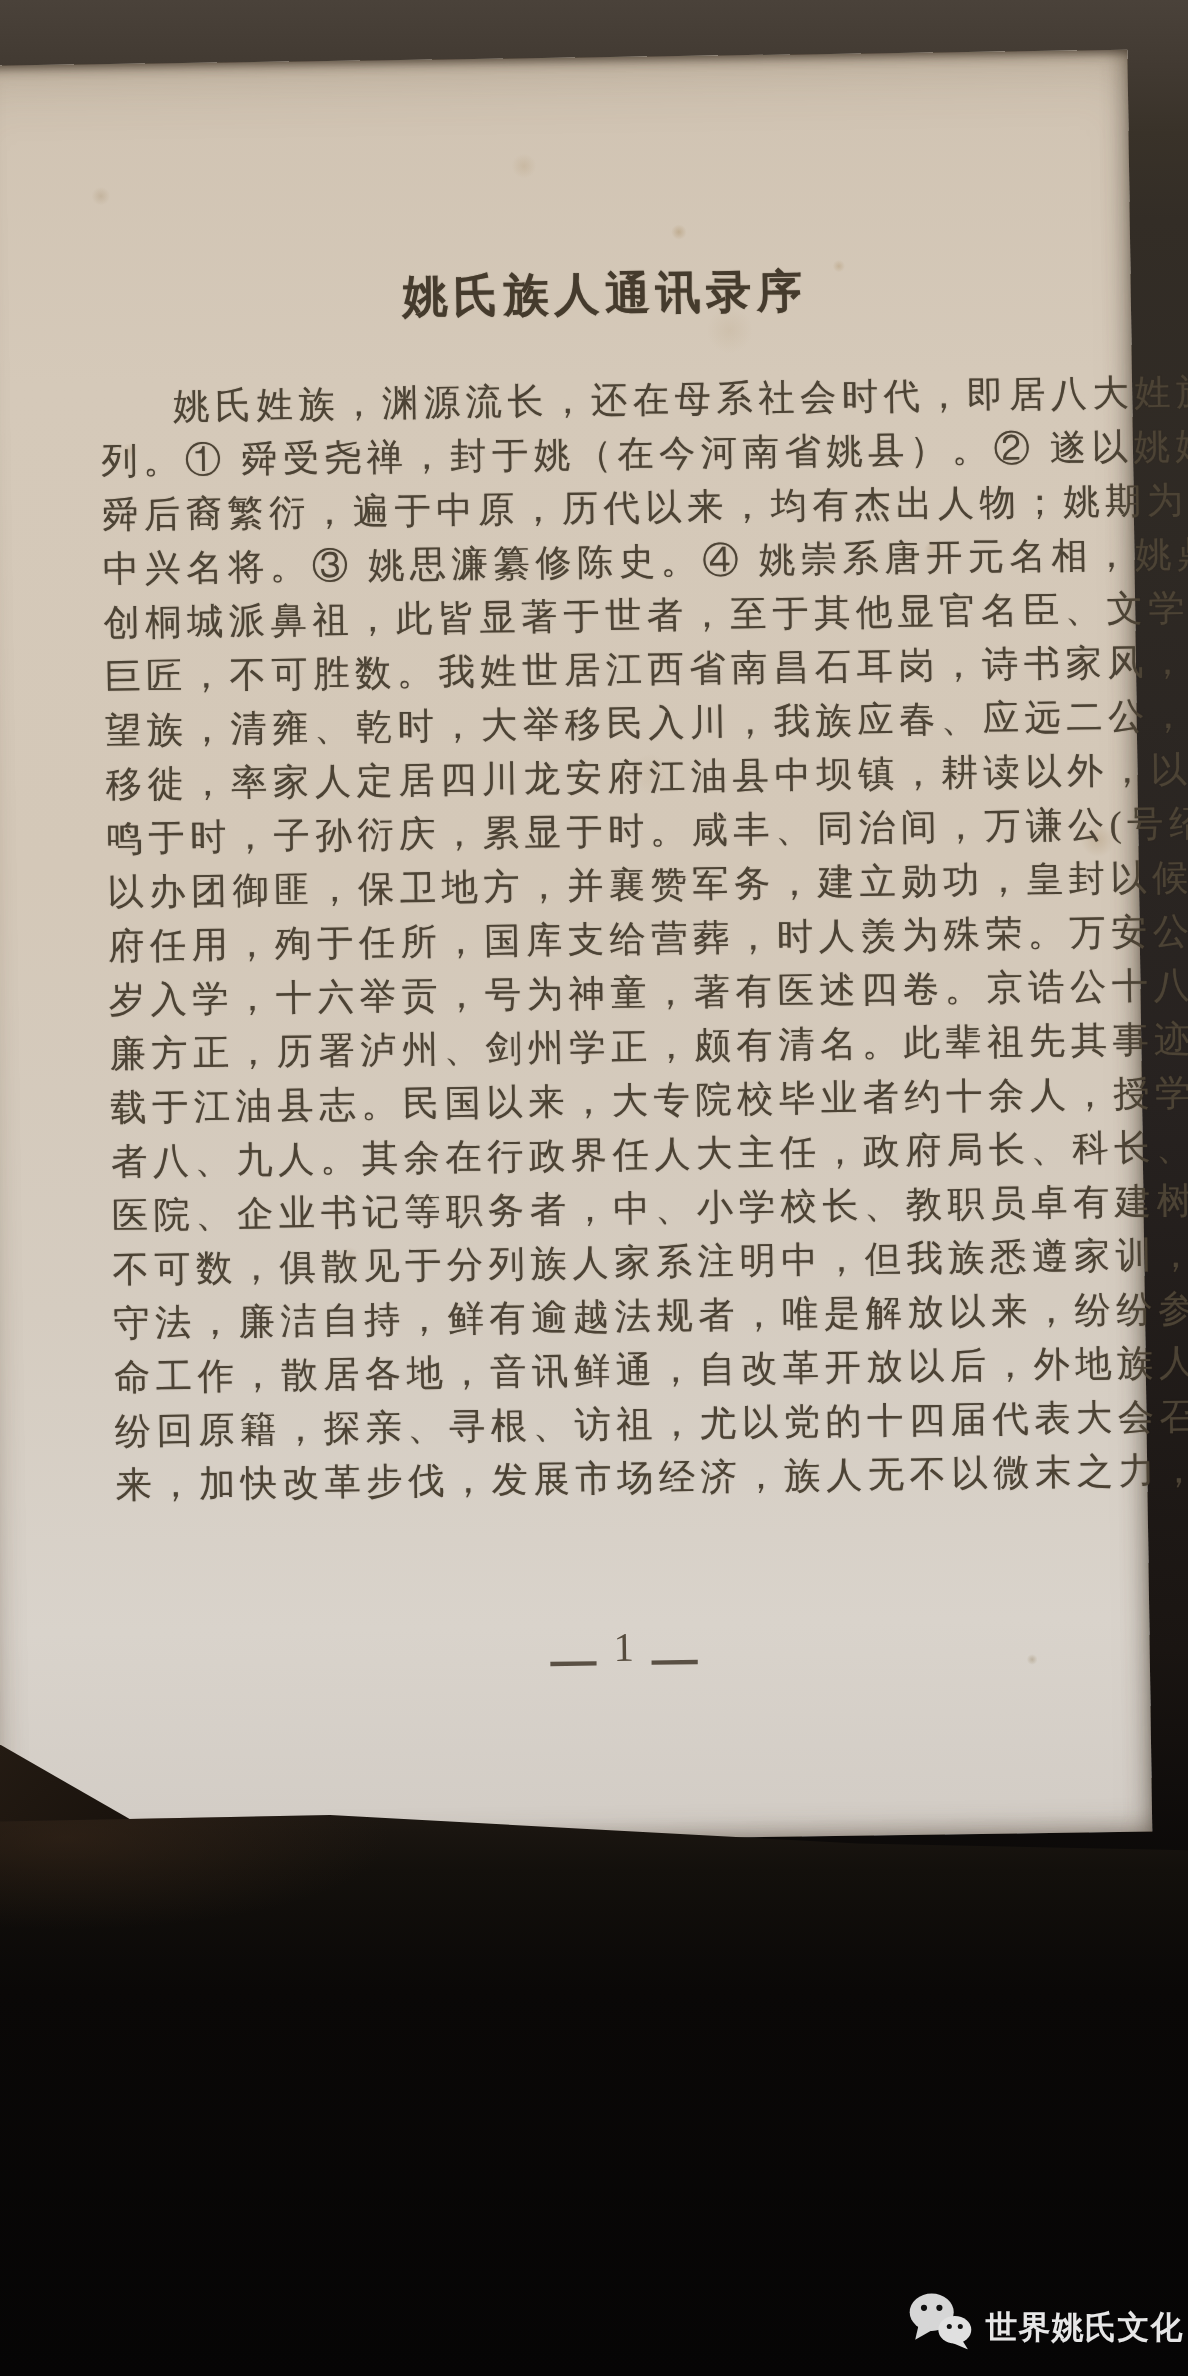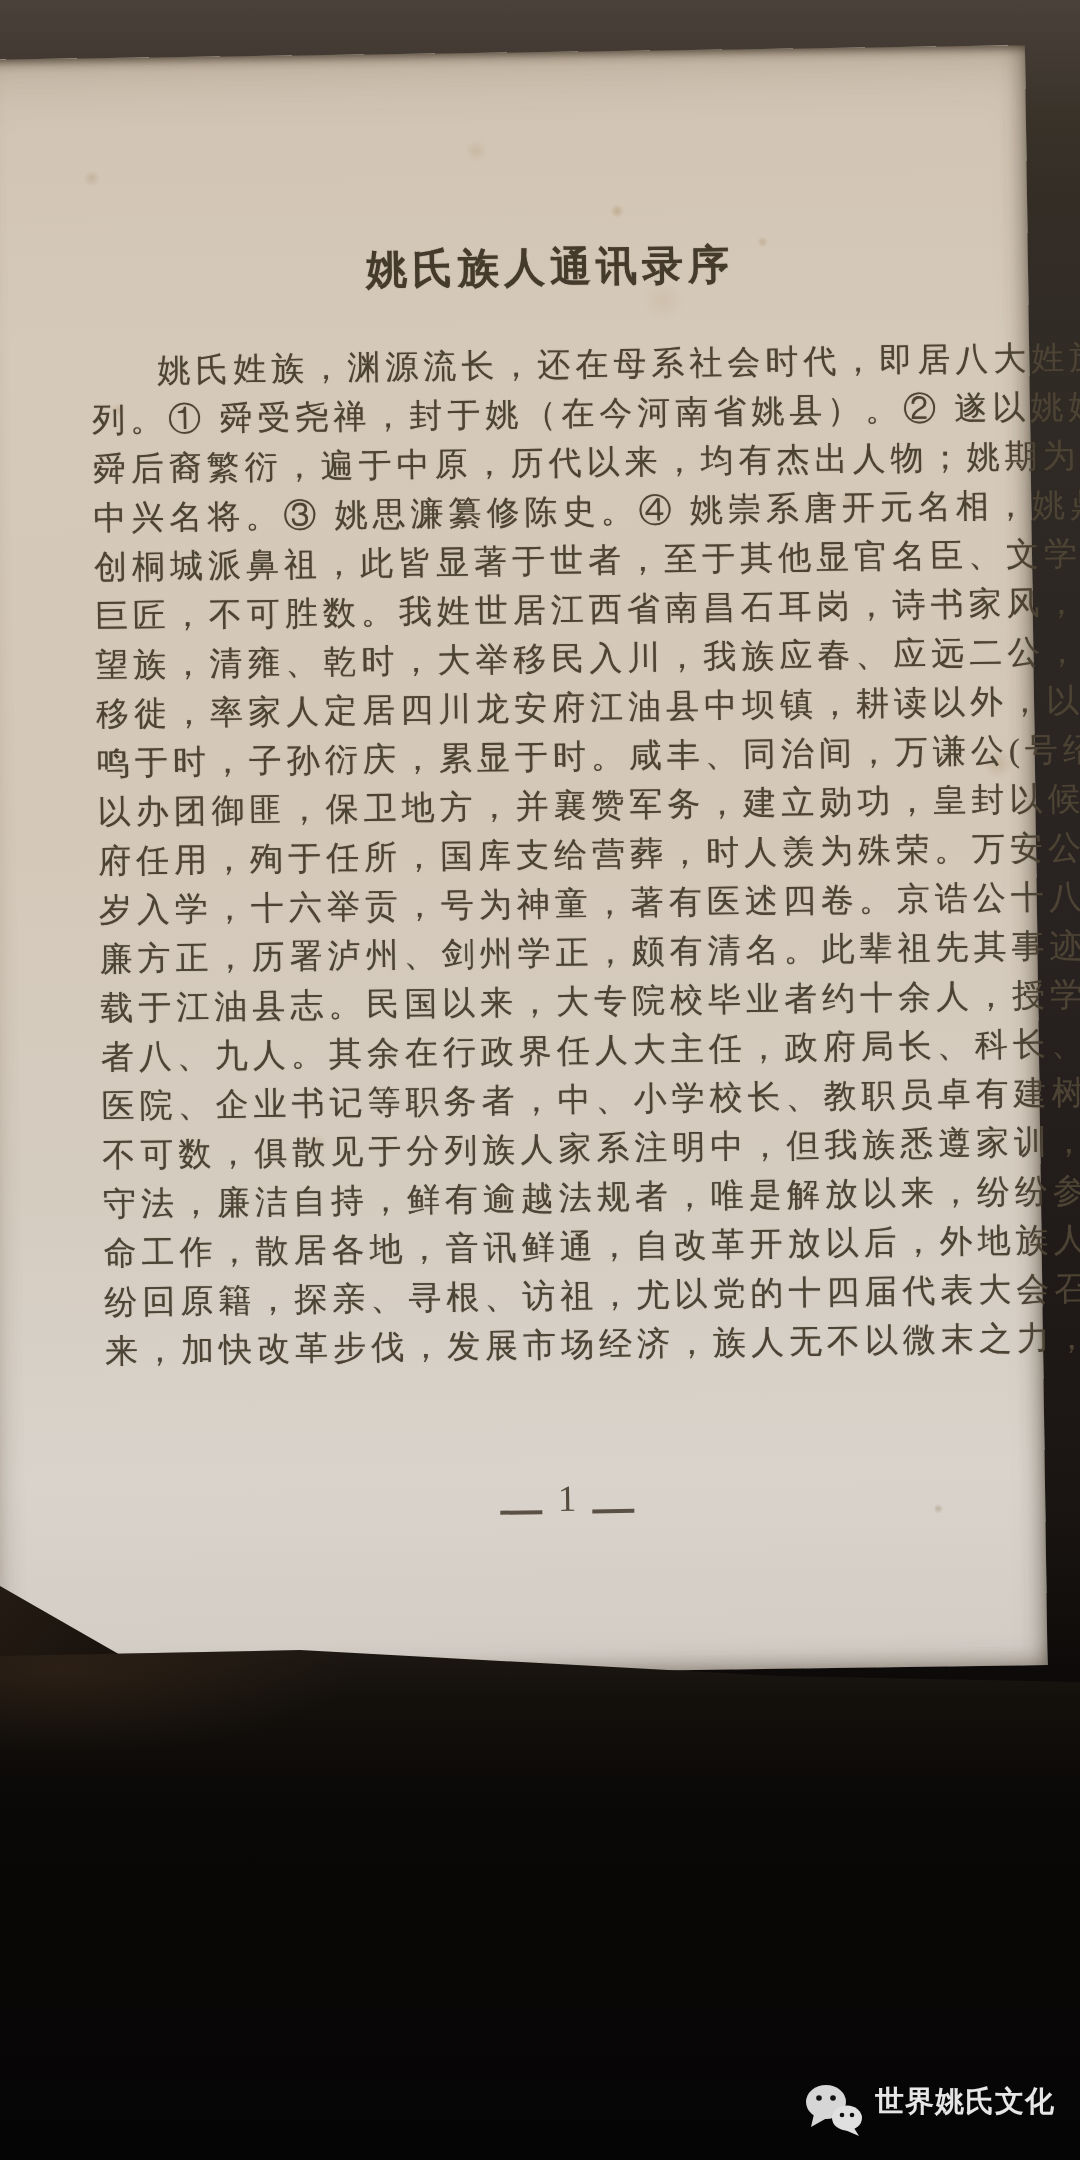--- a/index.html
+++ b/index.html
@@ -66,22 +66,22 @@
       radial-gradient(420px 120px at 60px 40px, rgba(58,40,26,.55), transparent 70%),
       linear-gradient(180deg,#211a14 0px,#13100c 70px,#0a0807 180px,#060505 530px);
   }
   .corner-shadow{
     position:absolute;left:0;top:1586px;width:150px;height:86px;z-index:2;
     clip-path:polygon(0 0,100% 100%,0 100%);
     background:linear-gradient(135deg,#241b13,#16100b);
   }
   
   .watermark{
-    position:absolute;left:803px;top:2082px;z-index:4;
-    display:flex;align-items:flex-start;gap:10px;
+    position:absolute;left:824px;top:2082px;z-index:4;
+    display:flex;align-items:flex-end;gap:10px;
     font-family:"DejaVu Sans","Liberation Sans",sans-serif;
   }
   .wicon{display:block;width:62px;height:54px;}
   .wlabel{font-size:29px;font-weight:600;color:#e6e6e6;letter-spacing:1px;white-space:nowrap;}
 </style>
 </head>
 <body>
 
 <div class="canvas">
 

